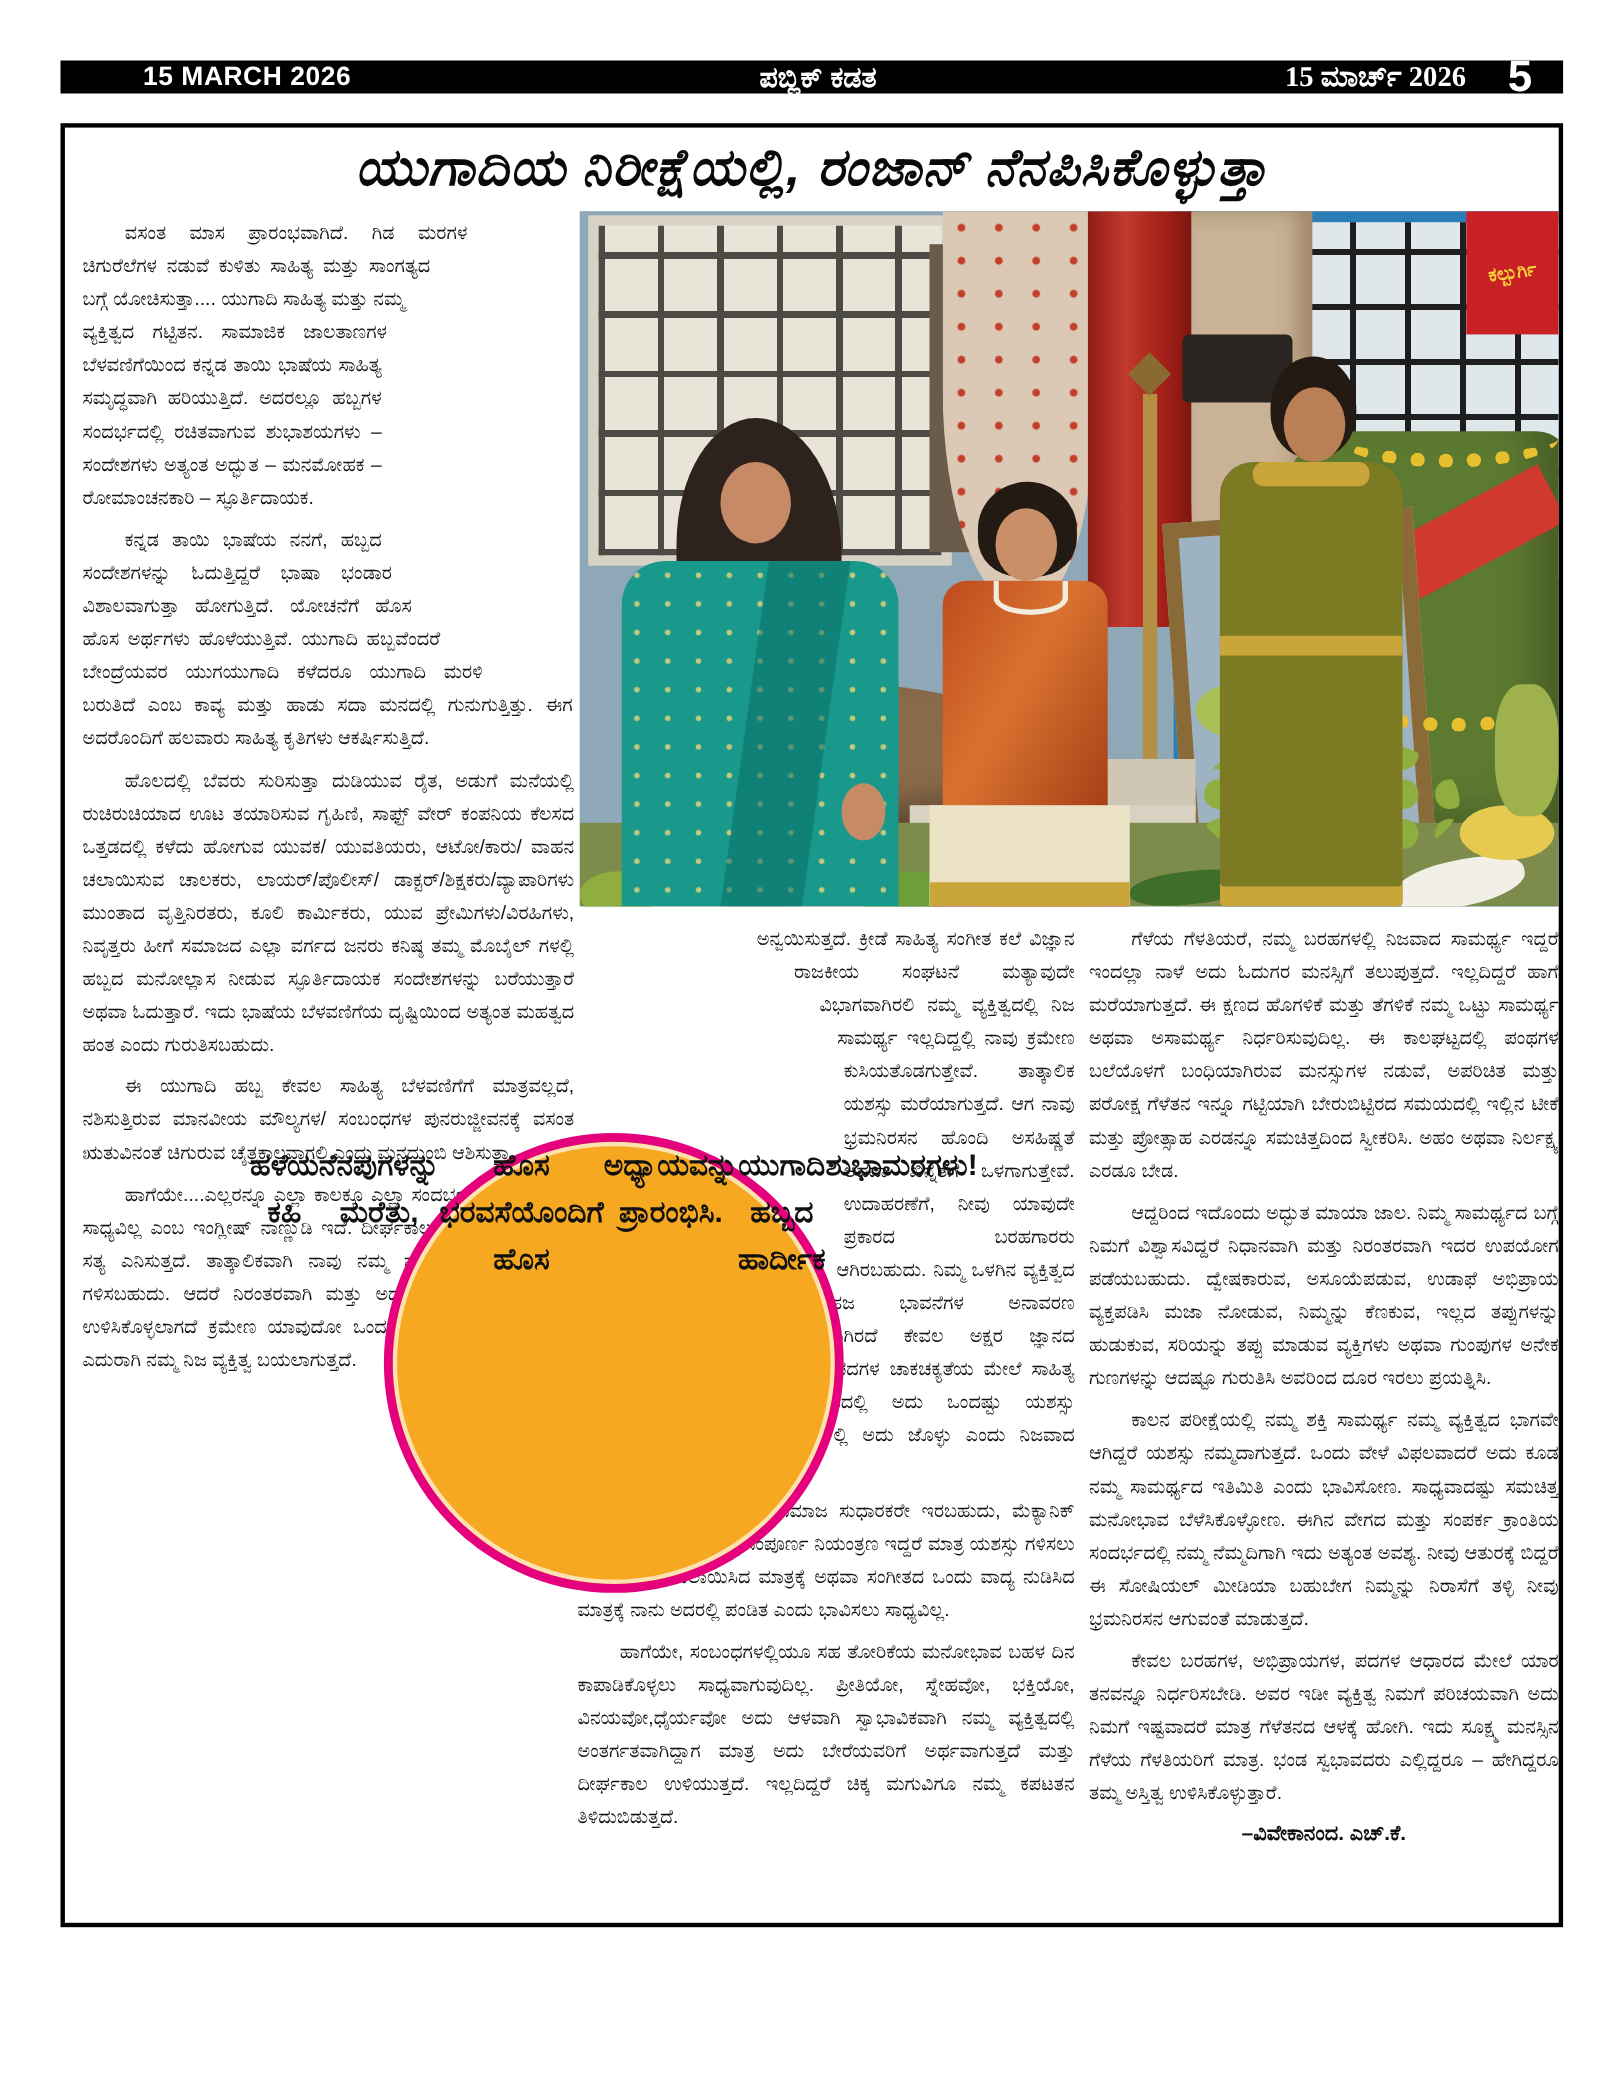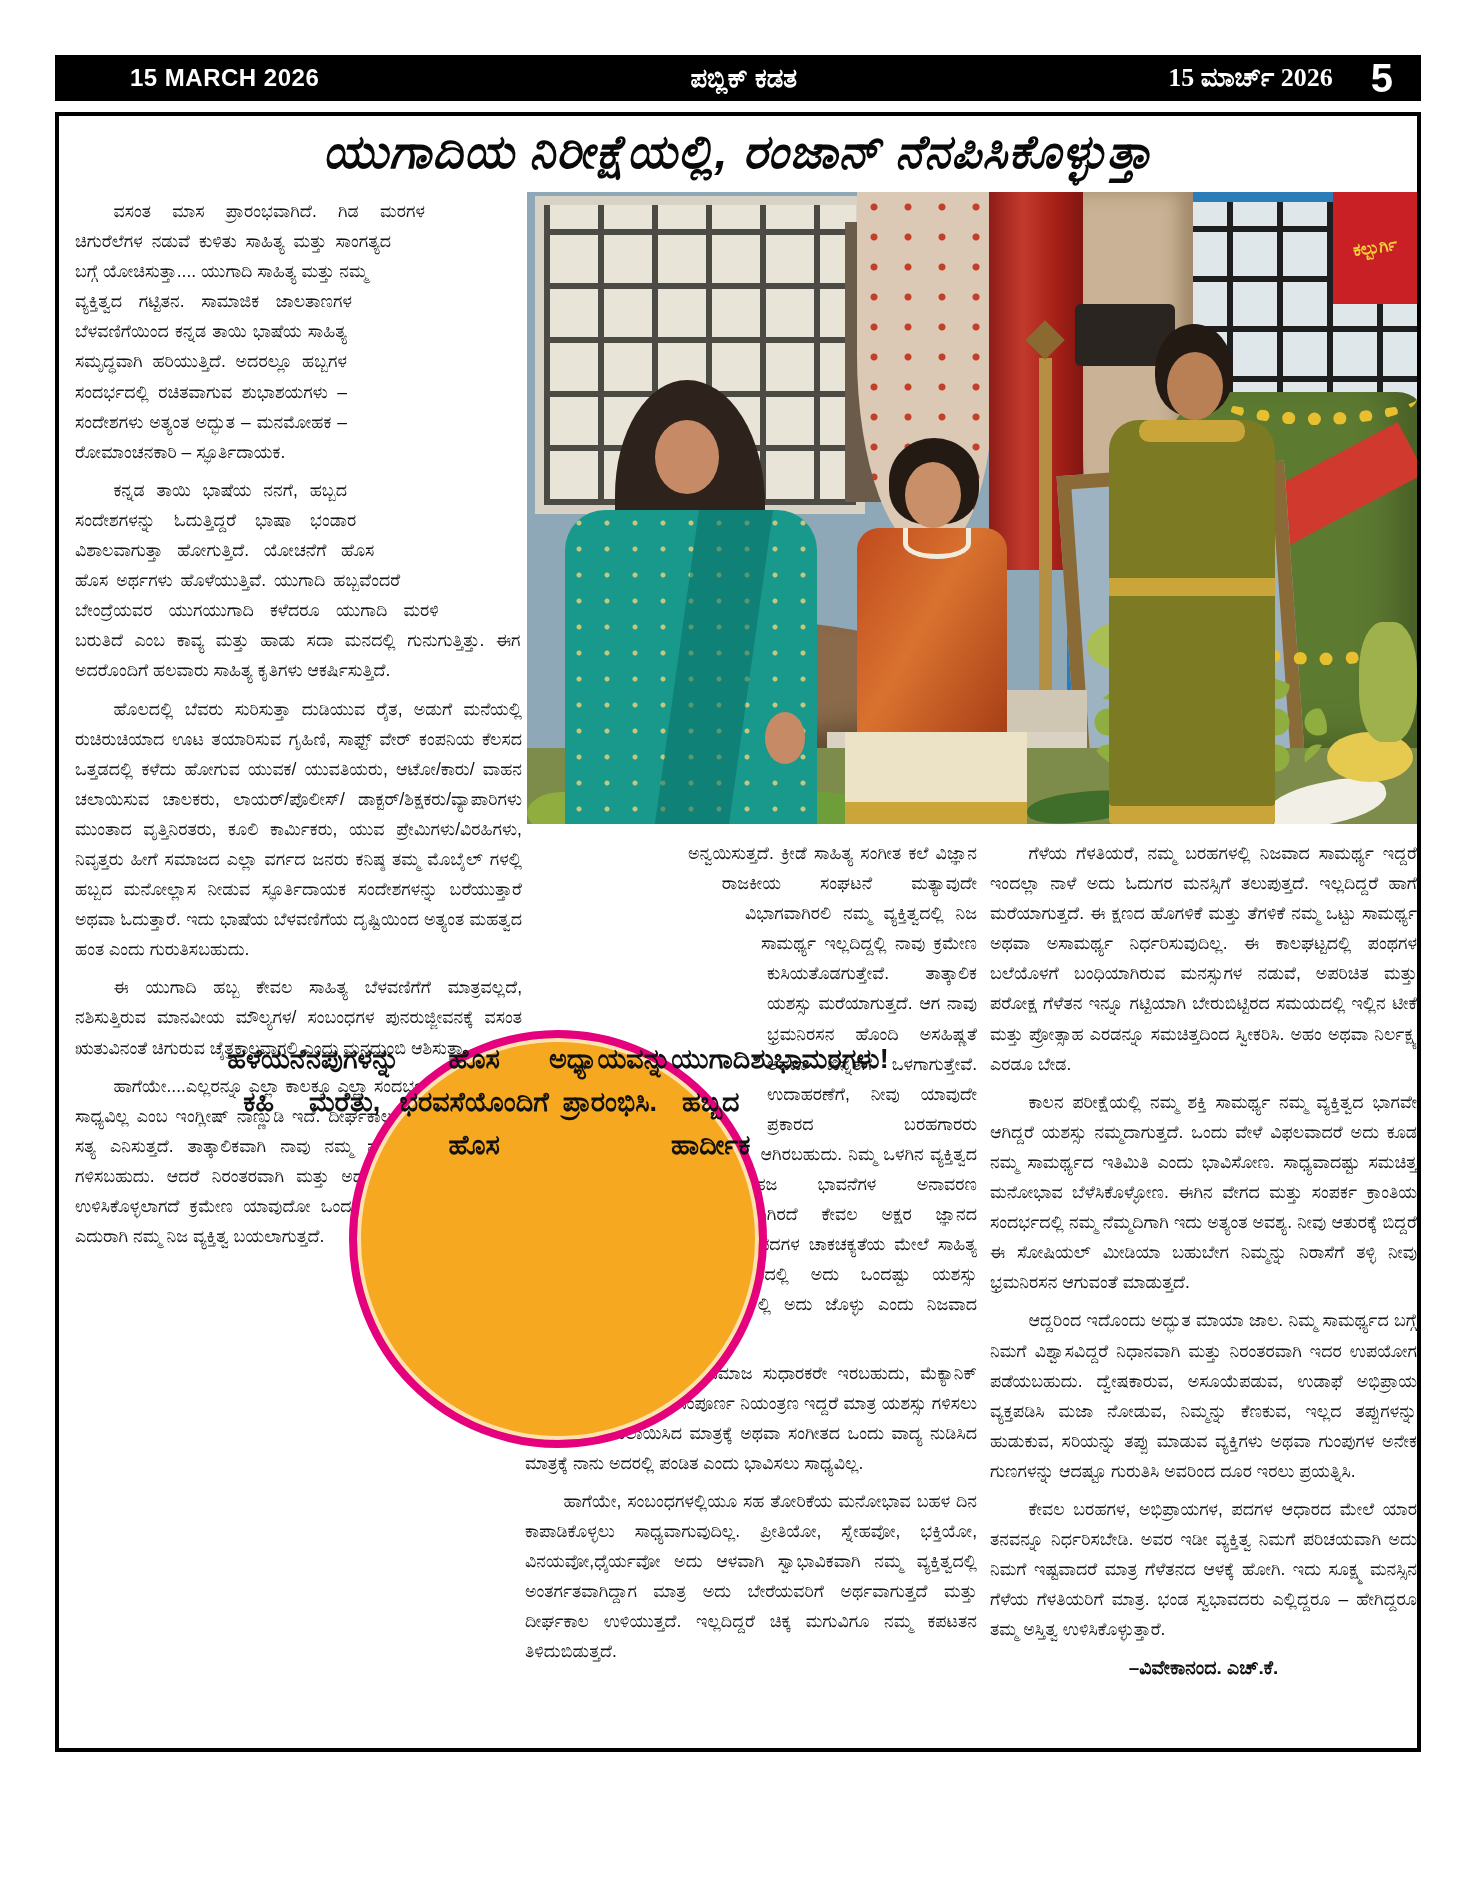--- a/index.html
+++ b/index.html
@@ -1,19 +1,19 @@
 <!DOCTYPE html>
 <html><head>
 <meta charset="utf-8">
 <style>
   html,body{margin:0;padding:0;background:#ffffff;}
   .page{position:relative;width:1476px;height:1890px;background:#ffffff;overflow:hidden;
         font-family:"Liberation Sans",sans-serif;color:#111;}
   
-  .topbar{position:absolute;left:55px;top:55px;width:1366px;height:46px;background:#000;
+  .topbar{position:absolute;left:55px;top:55px;width:1366px;height:30px;background:#000;
           display:flex;align-items:center;color:#fff;}
   .topbar .ldate{margin-left:75px;font-size:24px;font-weight:bold;letter-spacing:.5px;}
   .topbar .mast{flex:1;text-align:center;font-size:26px;font-weight:bold;}
   .topbar .rdate{font-family:"Liberation Serif",serif;font-size:26px;font-weight:bold;margin-right:38px;}
   .topbar .pnum{font-size:40px;font-weight:bold;margin-right:28px;line-height:1;}
   
   .frame{position:absolute;left:55px;top:112px;width:1358px;height:1632px;border:4px solid #000;background:#fff;}
   .headline{position:absolute;left:0;top:8px;width:100%;text-align:center;font-size:47px;font-weight:bold;
             letter-spacing:1px;color:#0a0a0a;font-style:italic;}
   .col{position:absolute;text-align:justify;font-size:17.5px;line-height:1.72;overflow:hidden;}
@@ -190,22 +190,22 @@
 
     <div class="col col2">
       <span class="spacer-l"></span>
       <p class="noindent">ಅನ್ವಯಿಸುತ್ತದೆ. ಕ್ರೀಡೆ ಸಾಹಿತ್ಯ ಸಂಗೀತ ಕಲೆ ವಿಜ್ಞಾನ ರಾಜಕೀಯ ಸಂಘಟನೆ ಮತ್ಯಾವುದೇ ವಿಭಾಗವಾಗಿರಲಿ ನಮ್ಮ ವ್ಯಕ್ತಿತ್ವದಲ್ಲಿ ನಿಜ ಸಾಮರ್ಥ್ಯ ಇಲ್ಲದಿದ್ದಲ್ಲಿ ನಾವು ಕ್ರಮೇಣ ಕುಸಿಯತೊಡಗುತ್ತೇವೆ. ತಾತ್ಕಾಲಿಕ ಯಶಸ್ಸು ಮರೆಯಾಗುತ್ತದೆ. ಆಗ ನಾವು ಭ್ರಮನಿರಸನ ಹೊಂದಿ ಅಸಹಿಷ್ಣತೆ ಅಥವಾ ಖಿನ್ನತೆಗೆ ಒಳಗಾಗುತ್ತೇವೆ. ಉದಾಹರಣೆಗೆ, ನೀವು ಯಾವುದೇ ಪ್ರಕಾರದ ಬರಹಗಾರರು ಆಗಿರಬಹುದು. ನಿಮ್ಮ ಒಳಗಿನ ವ್ಯಕ್ತಿತ್ವದ ಸಹಜ ಭಾವನೆಗಳ ಅನಾವರಣ ನಿಮ್ಮದಾಗಿರದೆ ಕೇವಲ ಅಕ್ಷರ ಜ್ಞಾನದ ಆಧಾರದಲ್ಲಿ ಪದಗಳ ಚಾಕಚಕ್ಯತೆಯ ಮೇಲೆ ಸಾಹಿತ್ಯ ರಚಿಸುತ್ತಿದ್ದರೆ ಪ್ರಾರಂಭದಲ್ಲಿ ಅದು ಒಂದಷ್ಟು ಯಶಸ್ಸು ತಂದುಕೊಡಬಹುದಾದರು ದೀರ್ಘ'ಕಾಲದ'ಲ್ಲಿ ಅದು ಜೊಳ್ಳು ಎಂದು ನಿಜವಾದ ಕಸುಬುದಾರರಿಗೆ ಅರ್ಥವಾಗುತ್ತದೆ.</p>
       <p>ಚಾಲಕರೇ ಇರಬಹುದು, ಸಮಾಜ ಸುಧಾರಕರೇ ಇರಬಹುದು, ಮೆಕ್ಯಾನಿಕ್ ಆಗಿರಬಹುದು, ಅದರ ಬಗ್ಗೆ ಸಂಪೂರ್ಣ ನಿಯಂತ್ರಣ ಇದ್ದರೆ ಮಾತ್ರ ಯಶಸ್ಸು ಗಳಿಸಲು ಸಾಧ್ಯ. ವಾಹನ ಚಲಾಯಿಸಿದ ಮಾತ್ರಕ್ಕೆ ಅಥವಾ ಸಂಗೀತದ ಒಂದು ವಾದ್ಯ ನುಡಿಸಿದ ಮಾತ್ರಕ್ಕೆ ನಾನು ಅದರಲ್ಲಿ ಪಂಡಿತ ಎಂದು ಭಾವಿಸಲು ಸಾಧ್ಯವಿಲ್ಲ.</p>
       <p>ಹಾಗೆಯೇ, ಸಂಬಂಧಗಳಲ್ಲಿಯೂ ಸಹ ತೋರಿಕೆಯ ಮನೋಭಾವ ಬಹಳ ದಿನ ಕಾಪಾಡಿಕೊಳ್ಳಲು ಸಾಧ್ಯವಾಗುವುದಿಲ್ಲ. ಪ್ರೀತಿಯೋ, ಸ್ನೇಹವೋ, ಭಕ್ತಿಯೋ, ವಿನಯವೋ,ಧೈರ್ಯವೋ ಅದು ಆಳವಾಗಿ ಸ್ವಾಭಾವಿಕವಾಗಿ ನಮ್ಮ ವ್ಯಕ್ತಿತ್ವದಲ್ಲಿ ಅಂತರ್ಗತವಾಗಿದ್ದಾಗ ಮಾತ್ರ ಅದು ಬೇರೆಯವರಿಗೆ ಅರ್ಥವಾಗುತ್ತದೆ ಮತ್ತು ದೀರ್ಘಕಾಲ ಉಳಿಯುತ್ತದೆ. ಇಲ್ಲದಿದ್ದರೆ ಚಿಕ್ಕ ಮಗುವಿಗೂ ನಮ್ಮ ಕಪಟತನ ತಿಳಿದುಬಿಡುತ್ತದೆ.</p>
     </div>
 
     <div class="col col3">
       <p>ಗೆಳೆಯ ಗೆಳತಿಯರೆ, ನಮ್ಮ ಬರಹಗಳಲ್ಲಿ ನಿಜವಾದ ಸಾಮರ್ಥ್ಯ ಇದ್ದರೆ ಇಂದಲ್ಲಾ ನಾಳೆ ಅದು ಓದುಗರ ಮನಸ್ಸಿಗೆ ತಲುಪುತ್ತದೆ. ಇಲ್ಲದಿದ್ದರೆ ಹಾಗೆ ಮರೆಯಾಗುತ್ತದೆ. ಈ ಕ್ಷಣದ ಹೊಗಳಿಕೆ ಮತ್ತು ತೆಗಳಿಕೆ ನಮ್ಮ ಒಟ್ಟು ಸಾಮರ್ಥ್ಯ ಅಥವಾ ಅಸಾಮರ್ಥ್ಯ ನಿರ್ಧರಿಸುವುದಿಲ್ಲ. ಈ ಕಾಲಘಟ್ಟದಲ್ಲಿ ಪಂಥಗಳ ಬಲೆಯೊಳಗೆ ಬಂಧಿಯಾಗಿರುವ ಮನಸ್ಸುಗಳ ನಡುವೆ, ಅಪರಿಚಿತ ಮತ್ತು ಪರೋಕ್ಷ ಗೆಳೆತನ ಇನ್ನೂ ಗಟ್ಟಿಯಾಗಿ ಬೇರುಬಿಟ್ಟಿರದ ಸಮಯದಲ್ಲಿ ಇಲ್ಲಿನ ಟೀಕೆ ಮತ್ತು ಪ್ರೋತ್ಸಾಹ ಎರಡನ್ನೂ ಸಮಚಿತ್ತದಿಂದ ಸ್ವೀಕರಿಸಿ. ಅಹಂ ಅಥವಾ ನಿರ್ಲಕ್ಷ್ಯ ಎರಡೂ ಬೇಡ.</p>
+      <p>ಆದ್ದರಿಂದ ಇದೊಂದು ಅದ್ಭುತ ಮಾಯಾ ಜಾಲ. ನಿಮ್ಮ ಸಾಮರ್ಥ್ಯದ ಬಗ್ಗೆ ನಿಮಗೆ ವಿಶ್ವಾಸವಿದ್ದರೆ ನಿಧಾನವಾಗಿ ಮತ್ತು ನಿರಂತರವಾಗಿ ಇದರ ಉಪಯೋಗ ಪಡೆಯಬಹುದು. ದ್ವೇಷಕಾರುವ, ಅಸೂಯೆಪಡುವ, ಉಡಾಫೆ ಅಭಿಪ್ರಾಯ ವ್ಯಕ್ತಪಡಿಸಿ ಮಜಾ ನೋಡುವ, ನಿಮ್ಮನ್ನು ಕೆಣಕುವ, ಇಲ್ಲದ ತಪ್ಪುಗಳನ್ನು ಹುಡುಕುವ, ಸರಿಯನ್ನು ತಪ್ಪು ಮಾಡುವ ವ್ಯಕ್ತಿಗಳು ಅಥವಾ ಗುಂಪುಗಳ ಅನೇಕ ಗುಣಗಳನ್ನು ಆದಷ್ಟೂ ಗುರುತಿಸಿ ಅವರಿಂದ ದೂರ ಇರಲು ಪ್ರಯತ್ನಿಸಿ.</p>
       <p>ಕಾಲನ ಪರೀಕ್ಷೆಯಲ್ಲಿ ನಮ್ಮ ಶಕ್ತಿ ಸಾಮರ್ಥ್ಯ ನಮ್ಮ ವ್ಯಕ್ತಿತ್ವದ ಭಾಗವೇ ಆಗಿದ್ದರೆ ಯಶಸ್ಸು ನಮ್ಮದಾಗುತ್ತದೆ. ಒಂದು ವೇಳೆ ವಿಫಲವಾದರೆ ಅದು ಕೂಡ ನಮ್ಮ ಸಾಮರ್ಥ್ಯದ ಇತಿಮಿತಿ ಎಂದು ಭಾವಿಸೋಣ. ಸಾಧ್ಯವಾದಷ್ಟು ಸಮಚಿತ್ತ ಮನೋಭಾವ ಬೆಳೆಸಿಕೊಳ್ಳೋಣ. ಈಗಿನ ವೇಗದ ಮತ್ತು ಸಂಪರ್ಕ ಕ್ರಾಂತಿಯ ಸಂದರ್ಭದಲ್ಲಿ ನಮ್ಮ ನೆಮ್ಮದಿಗಾಗಿ ಇದು ಅತ್ಯಂತ ಅವಶ್ಯ. ನೀವು ಆತುರಕ್ಕೆ ಬಿದ್ದರೆ ಈ ಸೋಷಿಯಲ್ ಮೀಡಿಯಾ ಬಹುಬೇಗ ನಿಮ್ಮನ್ನು ನಿರಾಸೆಗೆ ತಳ್ಳಿ ನೀವು ಭ್ರಮನಿರಸನ ಆಗುವಂತೆ ಮಾಡುತ್ತದೆ.</p>
-      <p>ಆದ್ದರಿಂದ ಇದೊಂದು ಅದ್ಭುತ ಮಾಯಾ ಜಾಲ. ನಿಮ್ಮ ಸಾಮರ್ಥ್ಯದ ಬಗ್ಗೆ ನಿಮಗೆ ವಿಶ್ವಾಸವಿದ್ದರೆ ನಿಧಾನವಾಗಿ ಮತ್ತು ನಿರಂತರವಾಗಿ ಇದರ ಉಪಯೋಗ ಪಡೆಯಬಹುದು. ದ್ವೇಷಕಾರುವ, ಅಸೂಯೆಪಡುವ, ಉಡಾಫೆ ಅಭಿಪ್ರಾಯ ವ್ಯಕ್ತಪಡಿಸಿ ಮಜಾ ನೋಡುವ, ನಿಮ್ಮನ್ನು ಕೆಣಕುವ, ಇಲ್ಲದ ತಪ್ಪುಗಳನ್ನು ಹುಡುಕುವ, ಸರಿಯನ್ನು ತಪ್ಪು ಮಾಡುವ ವ್ಯಕ್ತಿಗಳು ಅಥವಾ ಗುಂಪುಗಳ ಅನೇಕ ಗುಣಗಳನ್ನು ಆದಷ್ಟೂ ಗುರುತಿಸಿ ಅವರಿಂದ ದೂರ ಇರಲು ಪ್ರಯತ್ನಿಸಿ.</p>
       <p>ಕೇವಲ ಬರಹಗಳ, ಅಭಿಪ್ರಾಯಗಳ, ಪದಗಳ ಆಧಾರದ ಮೇಲೆ ಯಾರ ತನವನ್ನೂ ನಿರ್ಧರಿಸಬೇಡಿ. ಅವರ ಇಡೀ ವ್ಯಕ್ತಿತ್ವ ನಿಮಗೆ ಪರಿಚಯವಾಗಿ ಅದು ನಿಮಗೆ ಇಷ್ಟವಾದರೆ ಮಾತ್ರ ಗೆಳೆತನದ ಆಳಕ್ಕೆ ಹೋಗಿ. ಇದು ಸೂಕ್ಷ್ಮ ಮನಸ್ಸಿನ ಗೆಳೆಯ ಗೆಳತಿಯರಿಗೆ ಮಾತ್ರ. ಭಂಡ ಸ್ವಭಾವದರು ಎಲ್ಲಿದ್ದರೂ – ಹೇಗಿದ್ದರೂ ತಮ್ಮ ಅಸ್ತಿತ್ವ ಉಳಿಸಿಕೊಳ್ಳುತ್ತಾರೆ.</p>
       <div class="byline">–ವಿವೇಕಾನಂದ. ಎಚ್.ಕೆ.</div>
     </div>
 
     <div class="callout" id="callout" style="background: rgb(246, 168, 33); border-color: rgb(229, 0, 125);">
       <div>ಹಳೆಯ ಕಹಿ</div>
       <div>ನೆನಪುಗಳನ್ನು ಮರೆತು,</div>
       <div>ಹೊಸ ಭರವಸೆಯೊಂದಿಗೆ ಹೊಸ</div>
       <div>ಅಧ್ಯಾಯವನ್ನು ಪ್ರಾರಂಭಿಸಿ.</div>
       <div>ಯುಗಾದಿ ಹಬ್ಬದ ಹಾರ್ದೀಕ</div>

